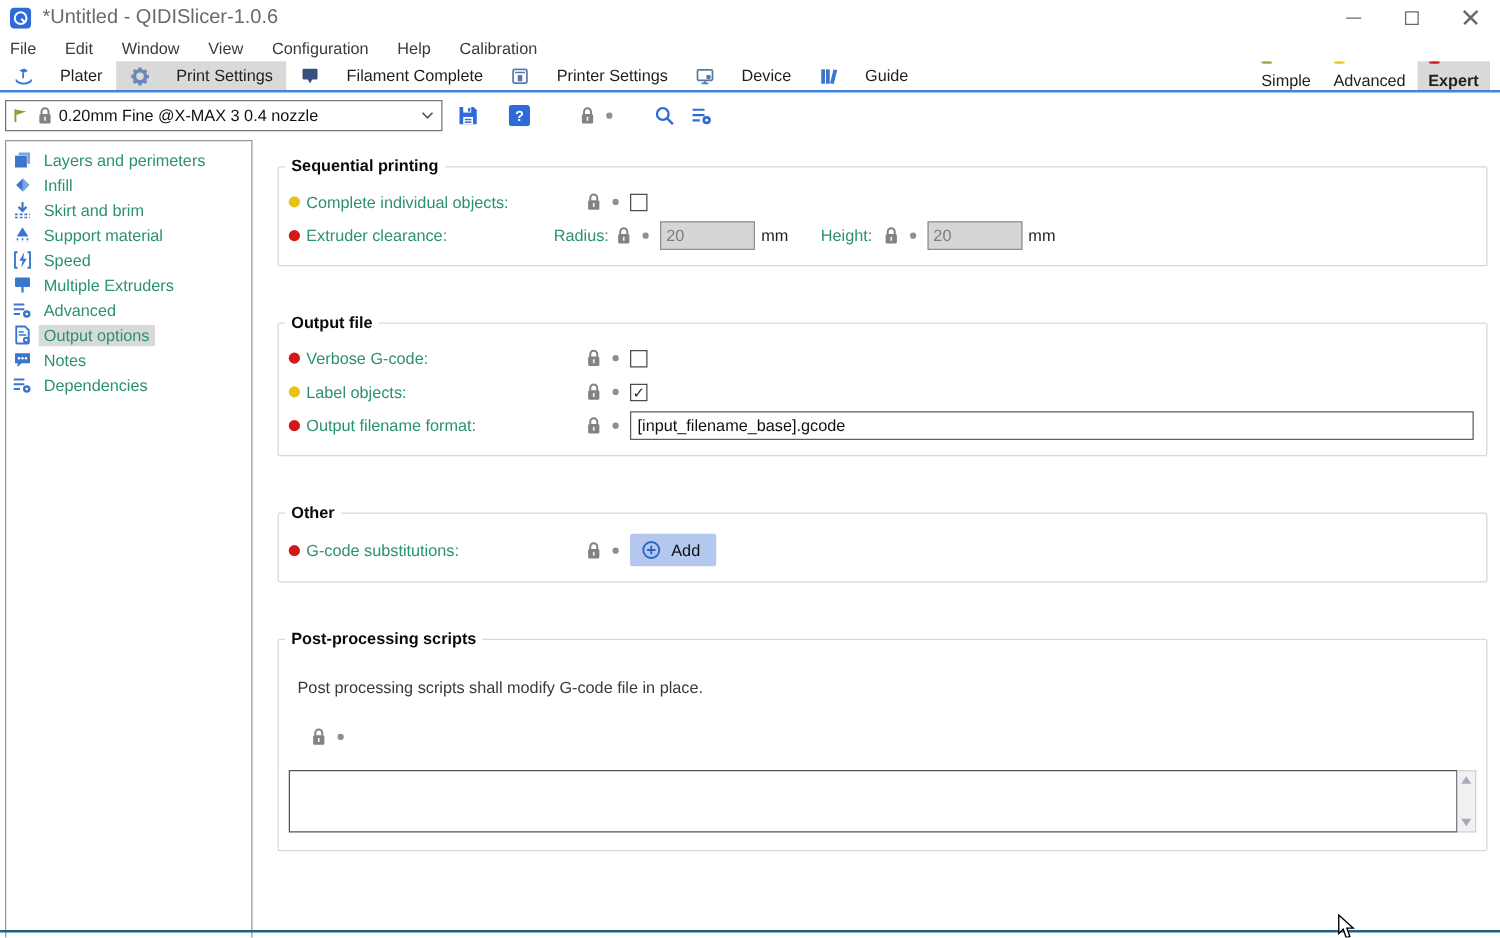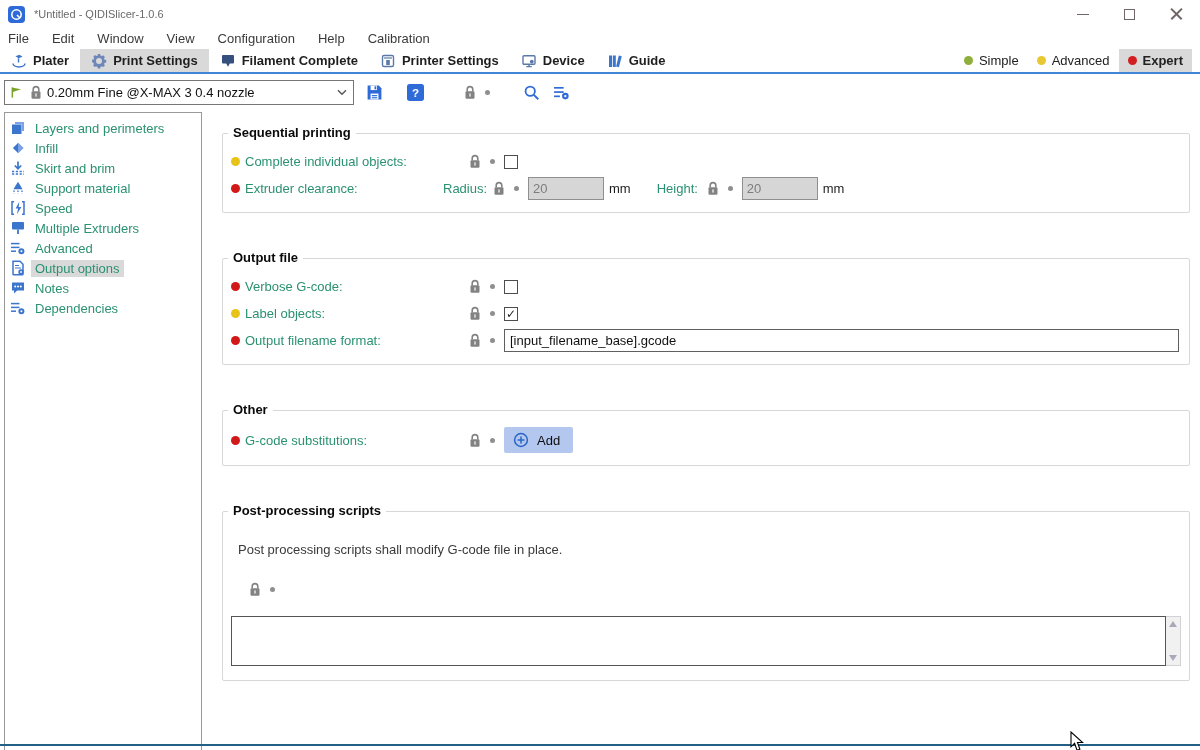--- a/index.html
+++ b/index.html
@@ -3,41 +3,41 @@
 <meta charset="utf-8">
 <style>
   * { margin:0; padding:0; box-sizing:border-box; }
   html,body { width:1200px; height:750px; background:#fff; overflow:hidden;
     font-family:"Liberation Sans","DejaVu Sans",sans-serif; font-size:13px; color:#222; }
   .app { position:relative; width:1200px; height:750px; background:#fff; }
 
   
   .titlebar { position:absolute; top:0; left:0; right:0; height:28px; display:flex; align-items:center; padding-left:8px; }
   .app-logo { width:17px; height:17px; flex:0 0 auto; }
-  .win-title { margin-left:9px; color:#6a6a6a; font-size:11px; }
+  .win-title { margin-left:9px; color:#6a6a6a; font-size:16px; }
   .win-controls { margin-left:auto; display:flex; align-items:center; height:100%; }
   .wc { width:47px; height:100%; display:flex; align-items:center; justify-content:center; cursor:default; }
   .min-glyph { width:12px; height:0; border-top:1.6px solid #6f6667; }
   .max-glyph { width:11px; height:11px; border:1.4px solid #6f6667; }
   .close-glyph { position:relative; width:13px; height:13px; }
   .close-glyph::before,.close-glyph::after { content:""; position:absolute; left:-1px; top:5.6px; width:15px; height:1.6px; background:#6f6667; }
   .close-glyph::before { transform:rotate(45deg); }
   .close-glyph::after { transform:rotate(-45deg); }
 
   
   .menubar { position:absolute; top:28px; left:0; right:0; height:21px; display:flex; align-items:center; padding-left:8px; gap:23px; color:#3a3a3a; }
   .menu-item { cursor:default; }
 
   
   .tabbar { position:absolute; top:49px; left:0; right:0; height:25px; display:flex; align-items:stretch; border-bottom:2px solid #4285d8; }
-  .tab { display:flex; align-items:center; gap:6px; padding:0 11px; color:#1e1e1e; cursor:default;font-weight:bold; }
+  .tab { display:flex; align-items:center; gap:21px; padding:0 11px; color:#1e1e1e; cursor:default; }
   .tab.active { background:#d9d9d9; }
   .tab svg { width:16px; height:16px; }
   .modes { margin-left:auto; display:flex; align-items:stretch; padding-right:8px; }
-  .mode { display:flex; align-items:center; gap:6px; padding:0 9px; cursor:default; }
+  .mode { display:flex; gap:6px; padding:0 9px; cursor:default;flex-direction:column; }
   .mode.active { background:#d9d9d9; font-weight:700; }
   .mdot { width:9px; height:9px; border-radius:50%; }
   .mdot.simple { background:#8fae3c; } .mdot.advanced { background:#e8c832; } .mdot.expert { background:#d21e1e; }
 
   
   .presetrow { position:absolute; top:78px; left:4px; right:0; height:28px; display:flex; align-items:center; }
   .preset-combo { width:350px; height:25px; border:1px solid #767676; background:#fff; display:flex; align-items:center; padding:0 6px 0 5px; gap:5px; cursor:default; }
   .preset-combo .ptext { flex:1; color:#111; white-space:nowrap; overflow:hidden; }
   .chev { width:10px; height:7px; flex:0 0 auto; }
   .tool-ic { width:17px; height:17px; cursor:pointer; }

